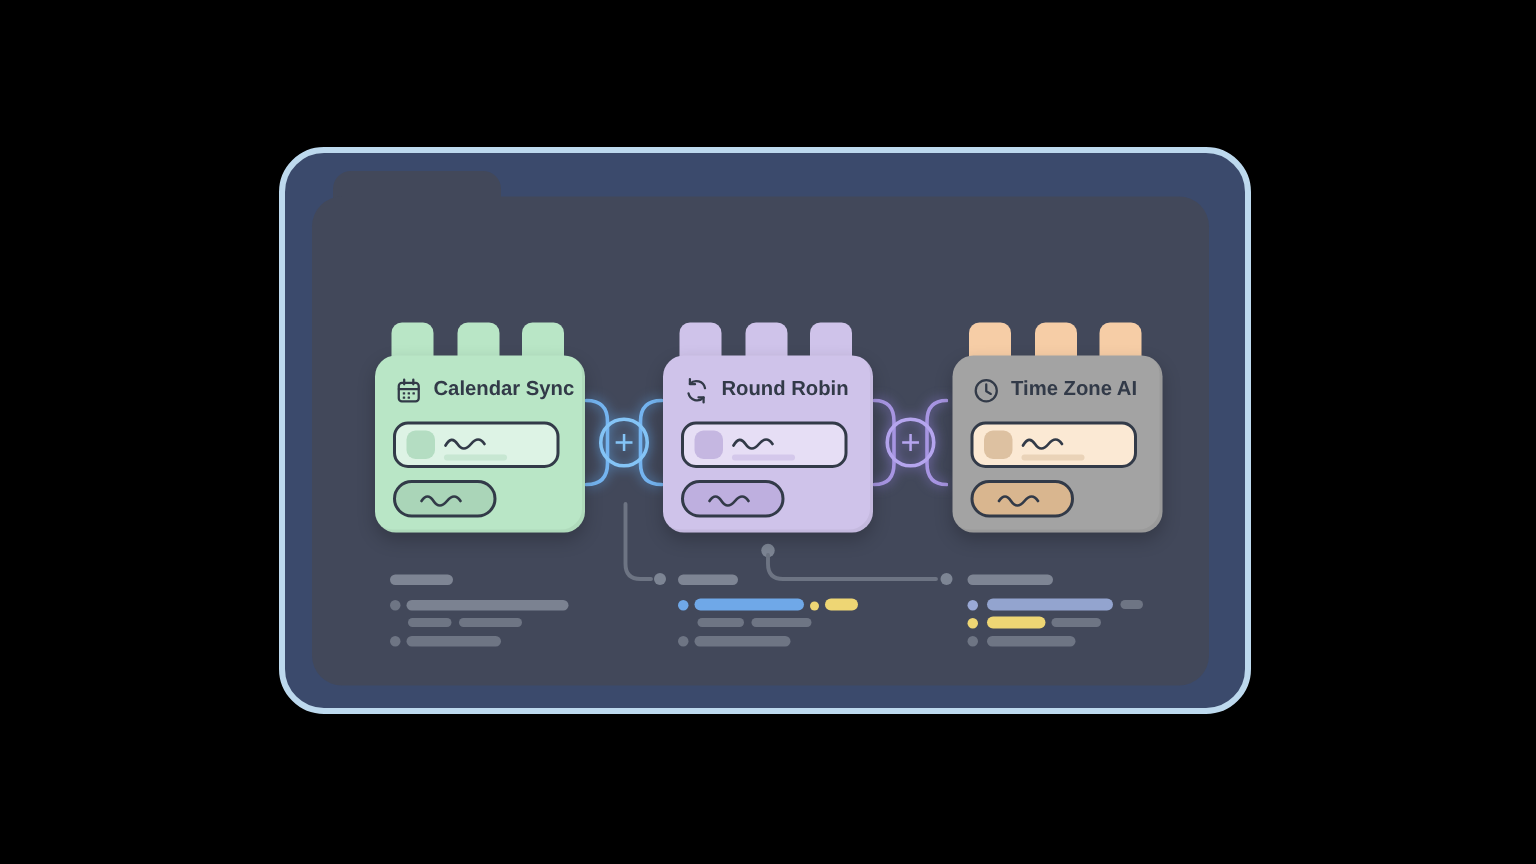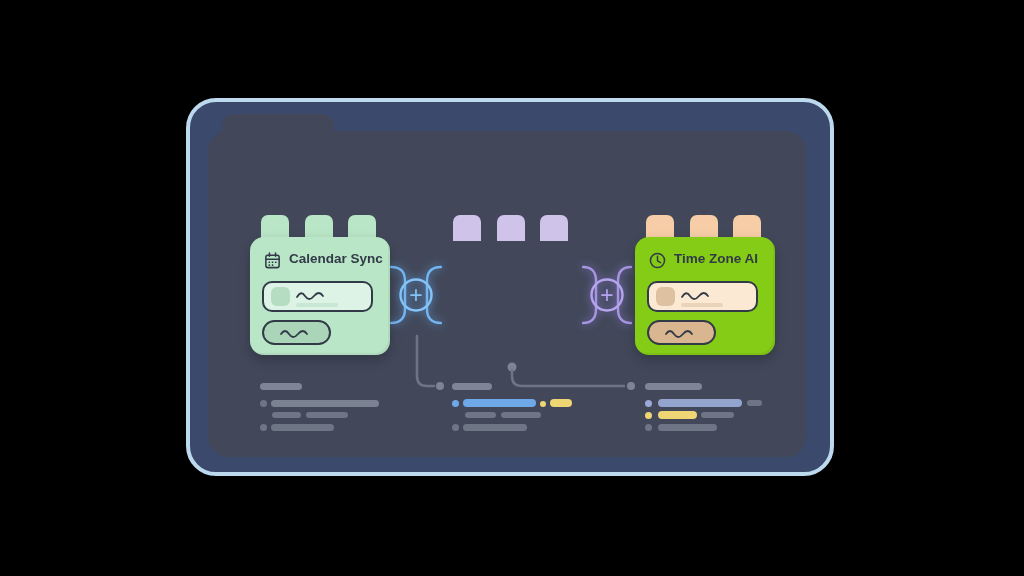--- a/index.html
+++ b/index.html
@@ -158,27 +158,50 @@
           <path d="M3,8 Q7,2 11,8 T20,8 T29,8"></path>
         </svg>
       </div>
     </div>
   </div>
 
   <div class="card" style="left:442px">
     <div class="stud s1" style="background: rgb(207, 195, 234);"></div>
     <div class="stud s2" style="background: rgb(207, 195, 234);"></div>
     <div class="stud s3" style="background: rgb(207, 195, 234);"></div>
+    <div class="card-body" style="background: rgb(207, 195, 234);">
+      <div class="card-head">
+        <svg class="icon" width="19" height="19" viewBox="0 0 20 20">
+          <path d="M15.8,8.2 A6.2,6.2 0 0 0 5.2,5.2"></path>
+          <polyline points="5.2,1.8 5.2,5.4 8.8,5.4"></polyline>
+          <path d="M4.2,11.8 A6.2,6.2 0 0 0 14.8,14.8"></path>
+          <polyline points="14.8,18.2 14.8,14.6 11.2,14.6"></polyline>
+        </svg>
+        <span class="card-title">Round Robin</span>
+      </div>
+      <div class="field" style="background: rgb(230, 222, 245);">
+        <div class="blob" style="background: rgb(197, 183, 225);"></div>
+        <svg class="squig" width="40" height="14" viewBox="0 0 40 14">
+          <path d="M2,9 Q6,2 10,8 T19,8 T28,8"></path>
+        </svg>
+        <div class="subline" style="background: rgb(197, 183, 225);"></div>
+      </div>
+      <div class="pill" style="background: rgb(190, 175, 223);">
+        <svg class="squig" width="38" height="13" viewBox="0 0 38 13">
+          <path d="M3,8 Q7,2 11,8 T20,8 T29,8"></path>
+        </svg>
+      </div>
+    </div>
   </div>
 
   <div class="card" style="left:635px">
     <div class="stud s1" style="background: rgb(246, 205, 166);"></div>
     <div class="stud s2" style="background: rgb(246, 205, 166);"></div>
     <div class="stud s3" style="background: rgb(246, 205, 166);"></div>
-    <div class="card-body" style="background: #84cc16;">
+    <div class="card-body" style="background: #a3a3a3;">
       <div class="card-head">
         <svg class="icon" width="19" height="19" viewBox="0 0 20 20">
           <circle cx="10" cy="10" r="7.4"></circle>
           <polyline points="10,5.6 10,10.4 13.2,12.2"></polyline>
         </svg>
         <span class="card-title">Time Zone AI</span>
       </div>
       <div class="field" style="background: rgb(251, 233, 212);">
         <div class="blob" style="background: rgb(221, 193, 161);"></div>
         <svg class="squig" width="40" height="14" viewBox="0 0 40 14">

